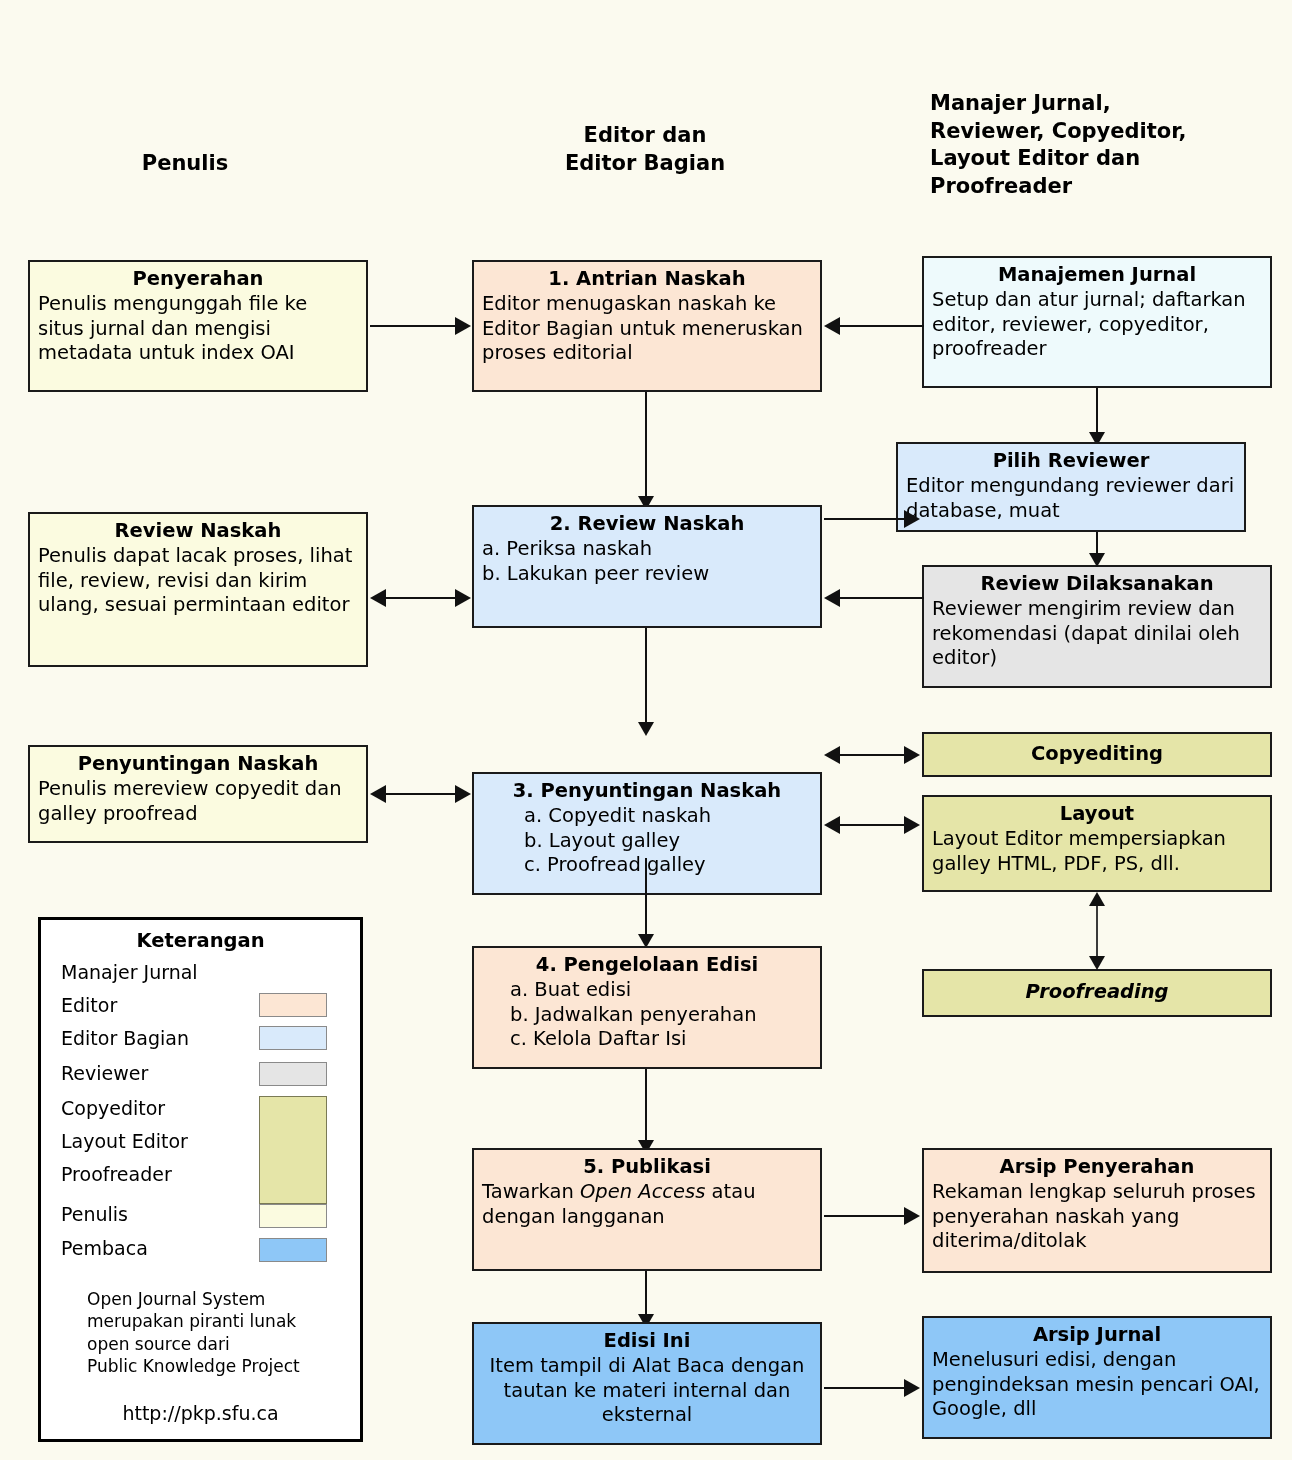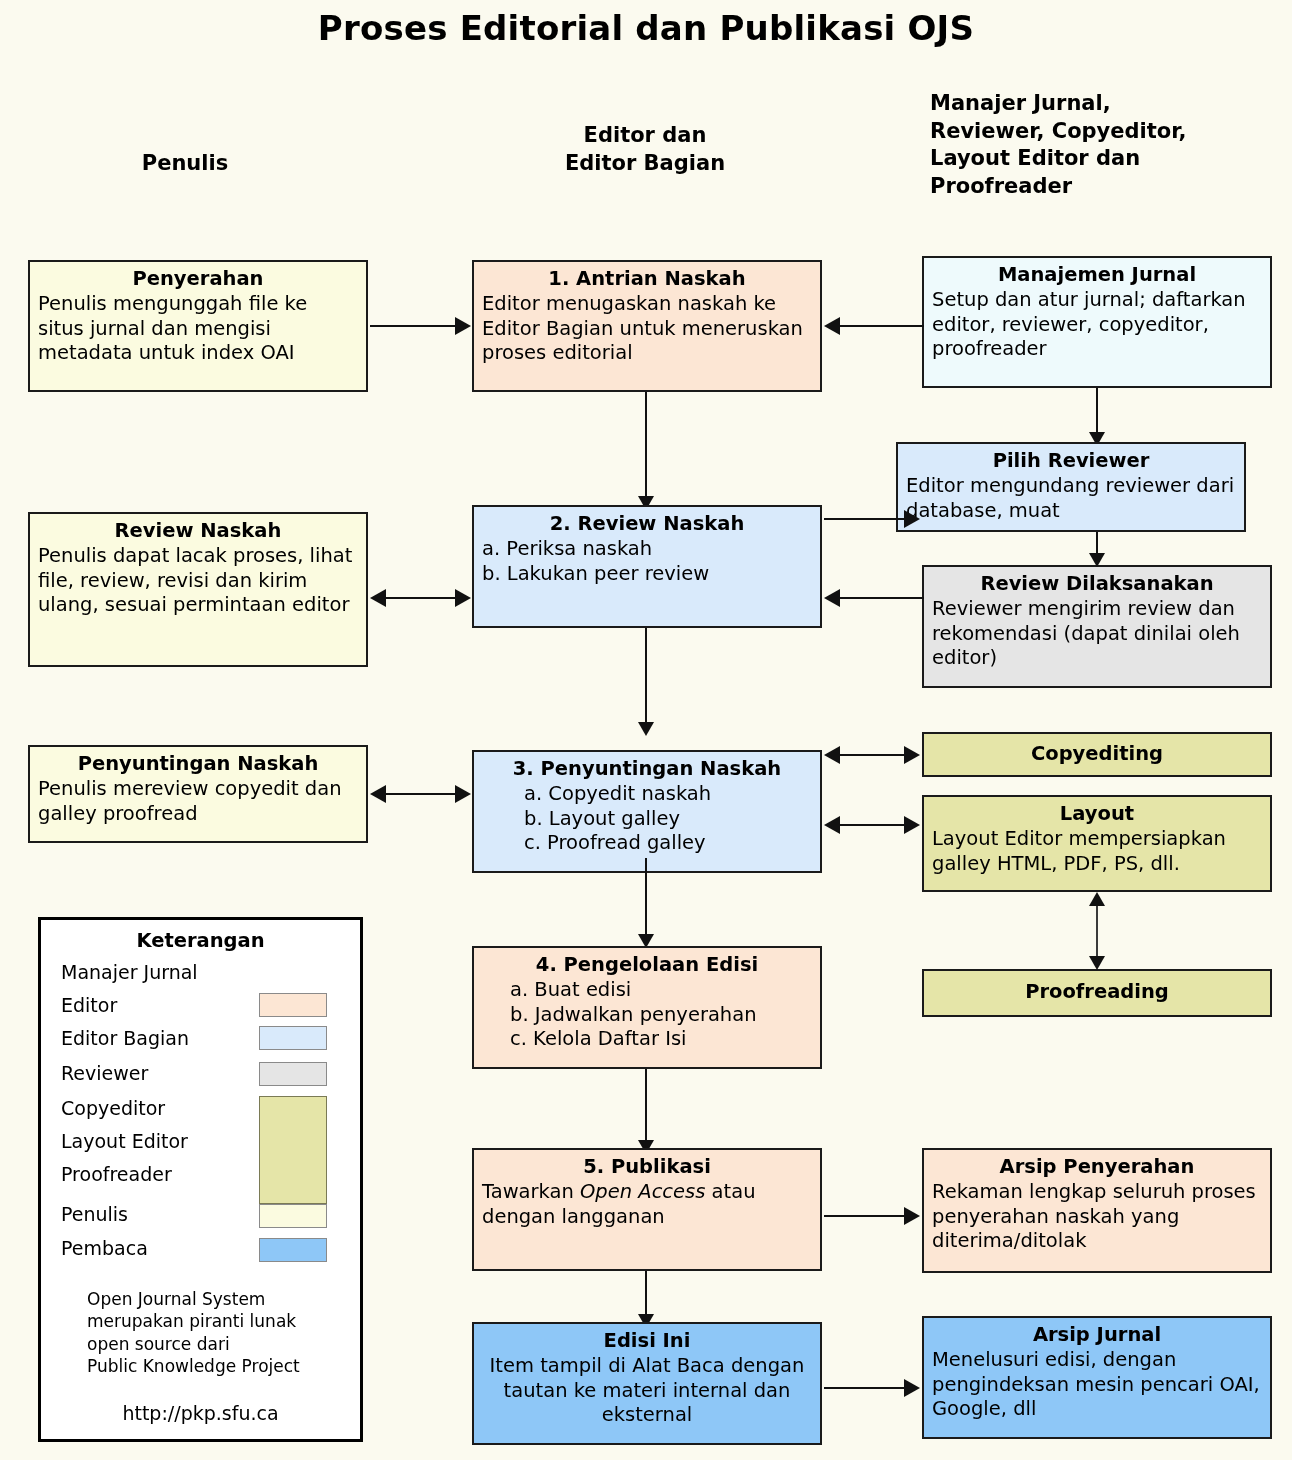--- a/index.html
+++ b/index.html
@@ -78,21 +78,20 @@
   .al{border-top:9px solid transparent;border-bottom:9px solid transparent;border-right:16px solid #111;}
   .ad{border-left:8px solid transparent;border-right:8px solid transparent;border-top:14px solid #111;}
   .au{border-left:8px solid transparent;border-right:8px solid transparent;border-bottom:14px solid #111;}
   .thin{background:#3a3a3a;}
 </style>
 </head>
 <body>
 
 <div id="stage">
 
-  <div class="abs title">Proses Editorial dan Publikasi OJS</div>
 
   <div class="abs colhead center" style="left:60px;top:150px;width:250px;">Penulis</div>
 
   <div class="abs colhead center" style="left:500px;top:122px;width:290px;">
     <div>Editor dan</div>
     <div>Editor Bagian</div>
   </div>
 
   <div class="abs colhead" style="left:930px;top:90px;width:350px;">
     <div>Manajer Jurnal,</div>
@@ -163,38 +162,38 @@
   <div class="arw ad" style="left:1089px;top:553px;"></div>
 
   <div class="ln vl" style="left:645px;top:628px;height:104px;"></div>
   <div class="arw ad" style="left:638px;top:722px;"></div>
 
   <div class="abs box c-author" style="left:28px;top:745px;width:340px;height:98px;">
     <span class="bt">Penyuntingan Naskah</span>
     <span class="bd">Penulis mereview copyedit dan galley proofread</span>
   </div>
 
-  <div class="abs box c-section" style="left:472px;top:750px;width:350px;height:123px;">
+  <div class="abs box c-section" style="left:472px;top:772px;width:350px;height:123px;">
     <span class="bt">3. Penyuntingan Naskah</span>
     <span class="li indent">a. Copyedit naskah</span>
     <span class="li indent">b. Layout galley</span>
     <span class="li indent">c. Proofread galley</span>
   </div>
 
   <div class="abs box c-copy" style="left:922px;top:732px;width:350px;height:45px;display:flex;align-items:center;justify-content:center;">
     <span class="bt" style="margin:0;">Copyediting</span>
   </div>
 
   <div class="abs box c-copy" style="left:922px;top:795px;width:350px;height:97px;">
     <span class="bt">Layout</span>
     <span class="bd">Layout Editor mempersiapkan galley HTML, PDF, PS, dll.</span>
   </div>
 
   <div class="abs box c-copy" style="left:922px;top:969px;width:350px;height:48px;display:flex;align-items:center;justify-content:center;">
-    <span class="bt" style="margin:0;">Proofreading</span>
+    <span class="bt" style="margin:0;font-style:italic;">Proofreading</span>
   </div>
 
   <div class="ln hl" style="left:385px;top:793px;width:70px;"></div>
   <div class="arw al" style="left:370px;top:785px;"></div>
   <div class="arw ar" style="left:455px;top:785px;"></div>
 
   <div class="ln hl" style="left:840px;top:754px;width:68px;"></div>
   <div class="arw al" style="left:824px;top:746px;"></div>
   <div class="arw ar" style="left:904px;top:746px;"></div>
 

